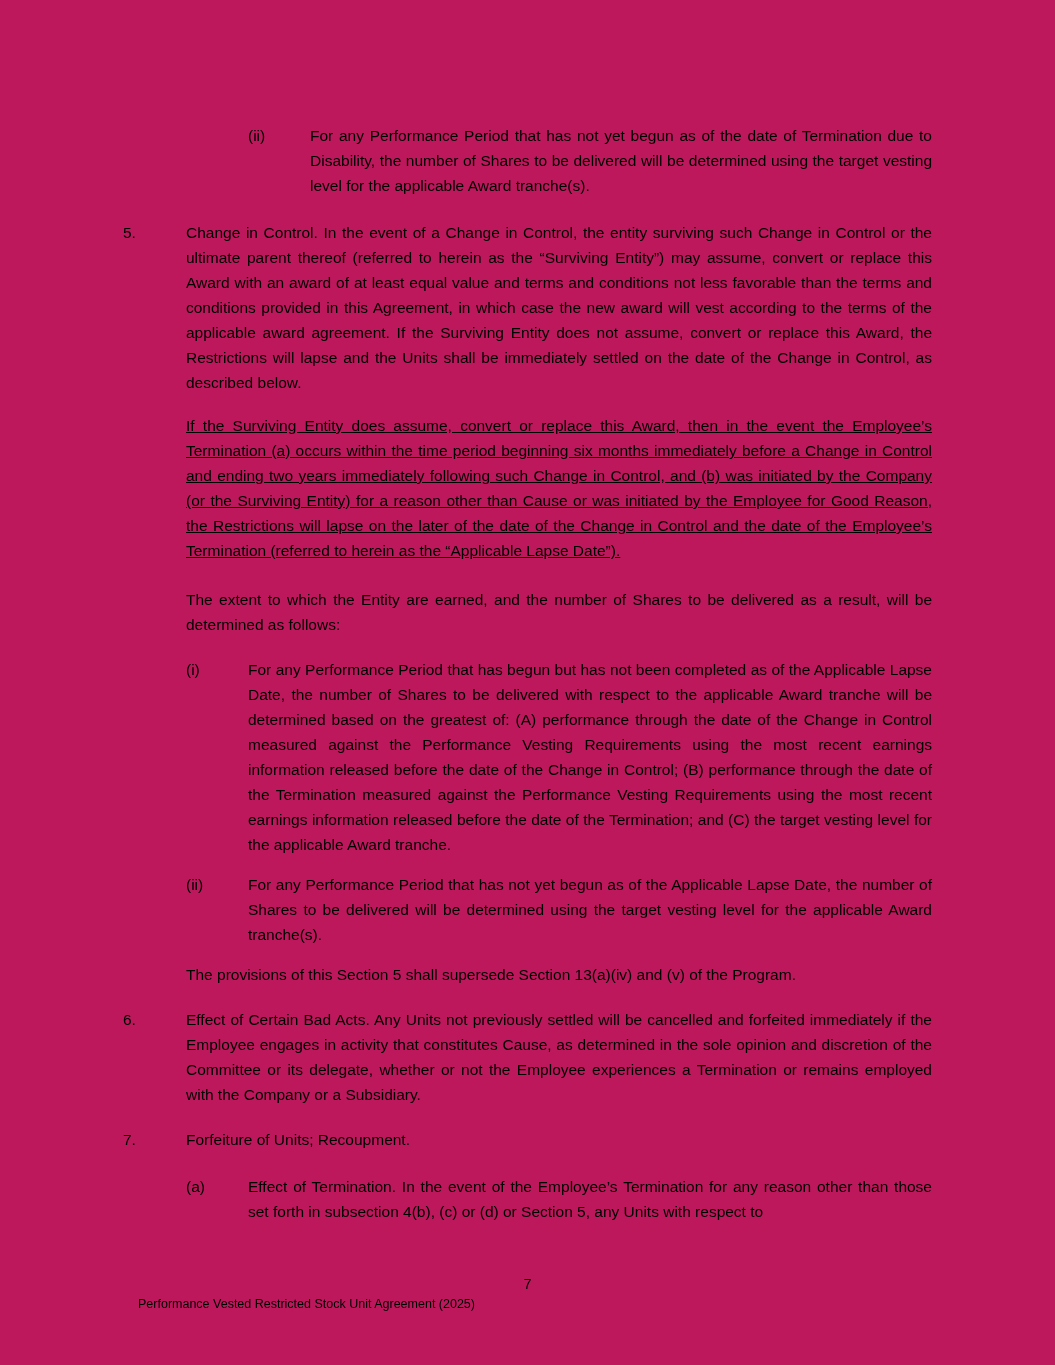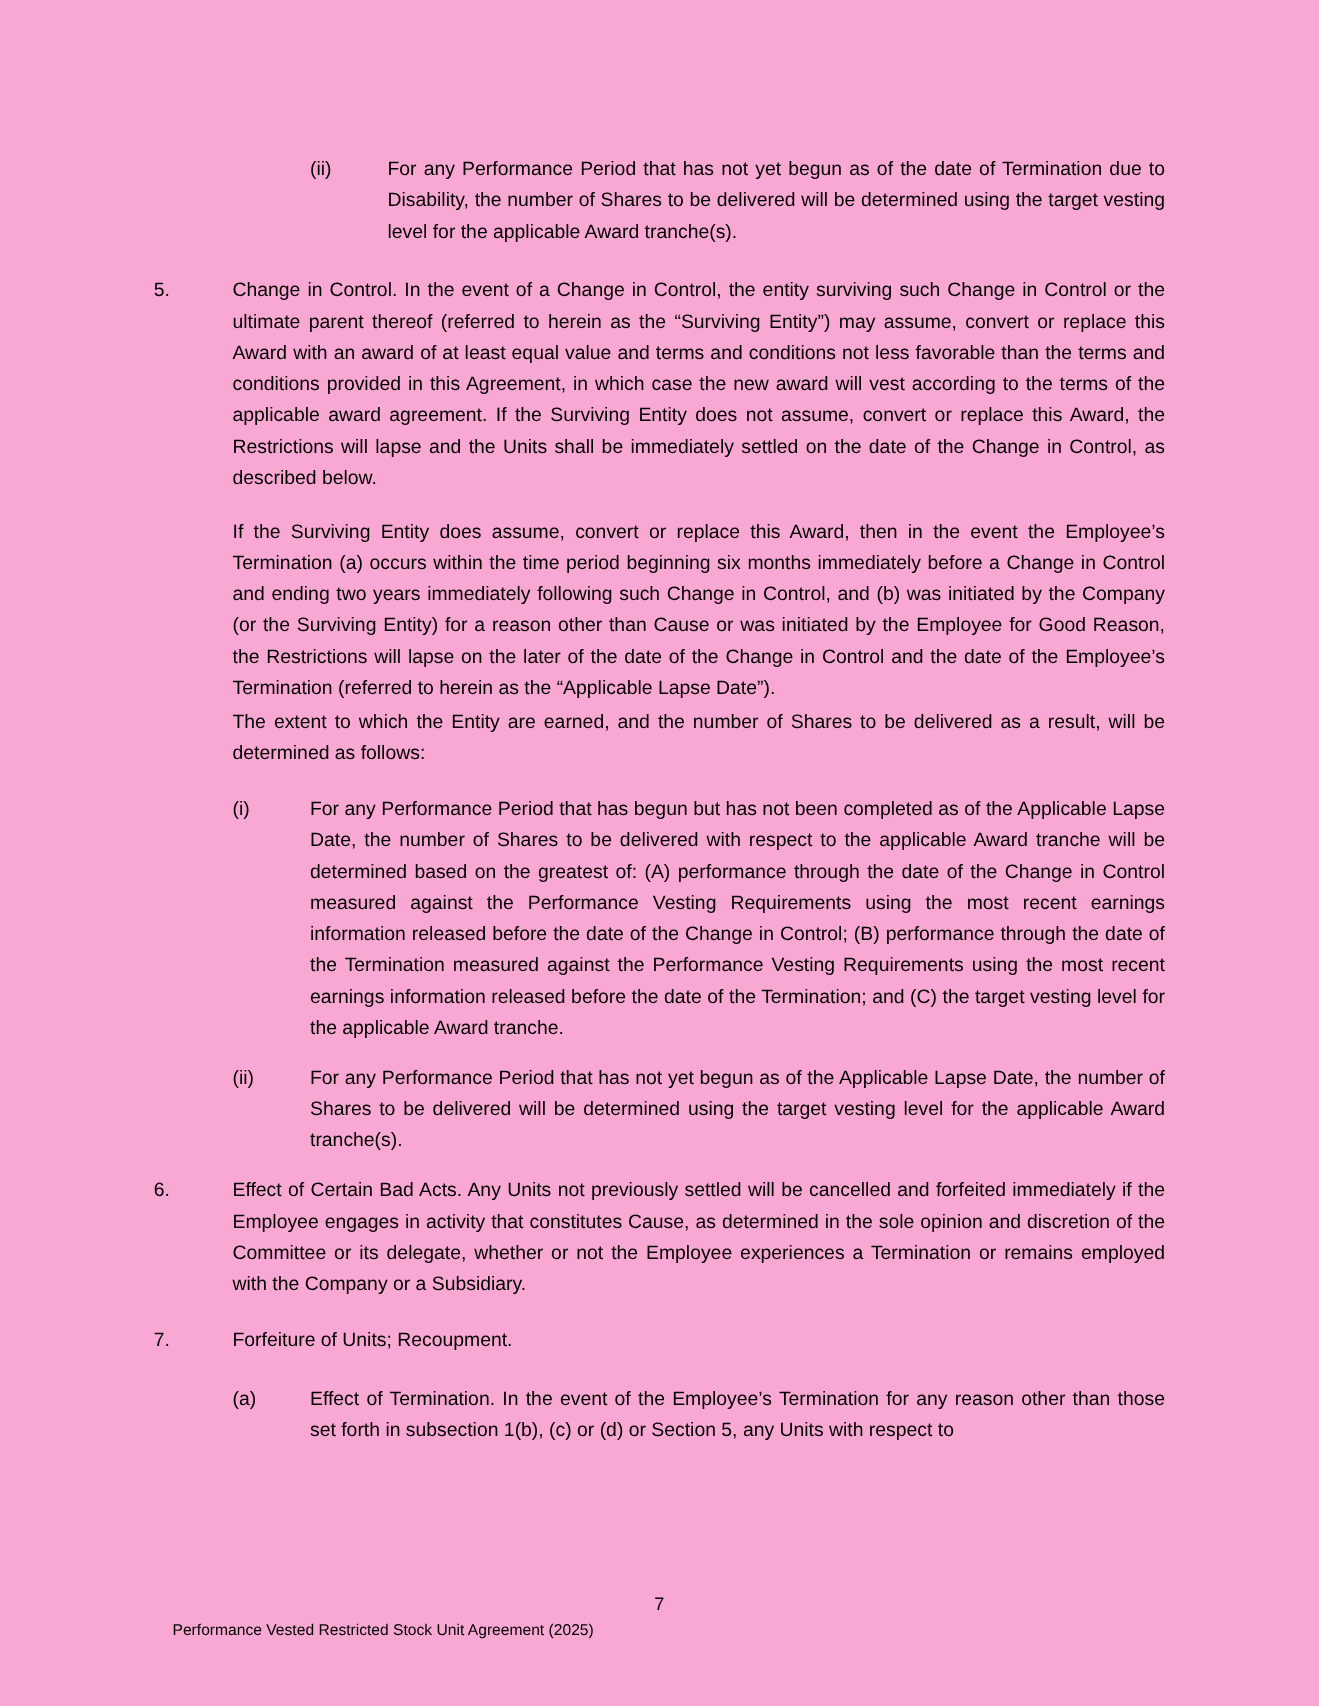--- a/index.html
+++ b/index.html
@@ -1,20 +1,20 @@
 <!DOCTYPE html>
 <html><head>
 <meta charset="utf-8">
 <style>
   html, body { margin: 0; padding: 0; background: #ffffff; }
   .page {
     position: relative;
     width: 1055px;
     height: 1365px;
-    background: #f9a8d4;
+    background: #be185d;
     font-family: "Liberation Sans", "DejaVu Sans", sans-serif;
     font-size: 15.5px;
     line-height: 25px;
     color: #000000;
     overflow: hidden;
   }
   .content {
     position: absolute;
     left: 123px;
     top: 123px;
@@ -26,21 +26,21 @@
   .sec  > .lbl { left: 0; }
   .sub1 { padding-left: 125px; }
   .sub1 > .lbl { left: 63px; }
   .sub2 { padding-left: 187px; }
   .sub2 > .lbl { left: 125px; }
   .para { padding-left: 63px; }
   .mb22 { margin-bottom: 22px; }
   .mb20 { margin-bottom: 20px; }
   .mb18 { margin-bottom: 18px; }
   .mb15 { margin-bottom: 15px; }
-  .mb14 { margin-bottom: 2px; }
+  .mb14 { margin-bottom: 24px; text-decoration: underline; }
   .pagenum {
     position: absolute;
     top: 1274px;
     left: 0;
     width: 100%;
     text-align: center;
     font-size: 14.5px;
     line-height: 20px;
   }
   .footer {
@@ -78,33 +78,36 @@
     <div class="block sub1 mb15">
       <span class="lbl">(i)</span>
       <span>For any Performance Period that has begun but has not been completed as of the Applicable Lapse Date, the number of Shares to be delivered with respect to the applicable Award tranche will be determined based on the greatest of: (A) performance through the date of the Change in Control measured against the Performance Vesting Requirements using the most recent earnings information released before the date of the Change in Control; (B) performance through the date of the Termination measured against the Performance Vesting Requirements using the most recent earnings information released before the date of the Termination; and (C) the target vesting level for the applicable Award tranche.</span>
     </div>
 
     <div class="block sub1 mb15">
       <span class="lbl">(ii)</span>
       <span>For any Performance Period that has not yet begun as of the Applicable Lapse Date, the number of Shares to be delivered will be determined using the target vesting level for the applicable Award tranche(s).</span>
     </div>
 
+    <div class="block para mb20">
+      <span>The provisions of this Section 5 shall supersede Section 13(a)(iv) and (v) of the Program.</span>
+    </div>
 
     <div class="block sec mb20">
       <span class="lbl">6.</span>
       <span>Effect of Certain Bad Acts.  Any Units not previously settled will be cancelled and forfeited immediately if the Employee engages in activity that constitutes Cause, as determined in the sole opinion and discretion of the Committee or its delegate, whether or not the Employee experiences a Termination or remains employed with the Company or a Subsidiary.</span>
     </div>
 
     <div class="block sec mb22">
       <span class="lbl">7.</span>
       <span>Forfeiture of Units; Recoupment.</span>
     </div>
 
     <div class="block sub1">
       <span class="lbl">(a)</span>
-      <span>Effect of Termination. In the event of the Employee’s Termination for any reason other than those set forth in subsection 1(b), (c) or (d) or Section 5, any Units with respect to</span>
+      <span>Effect of Termination. In the event of the Employee’s Termination for any reason other than those set forth in subsection 4(b), (c) or (d) or Section 5, any Units with respect to</span>
     </div>
 
   </div>
 
   <div class="pagenum">7</div>
   <div class="footer">Performance Vested Restricted Stock Unit Agreement (2025)</div>
 </div>
 
 </body></html>

